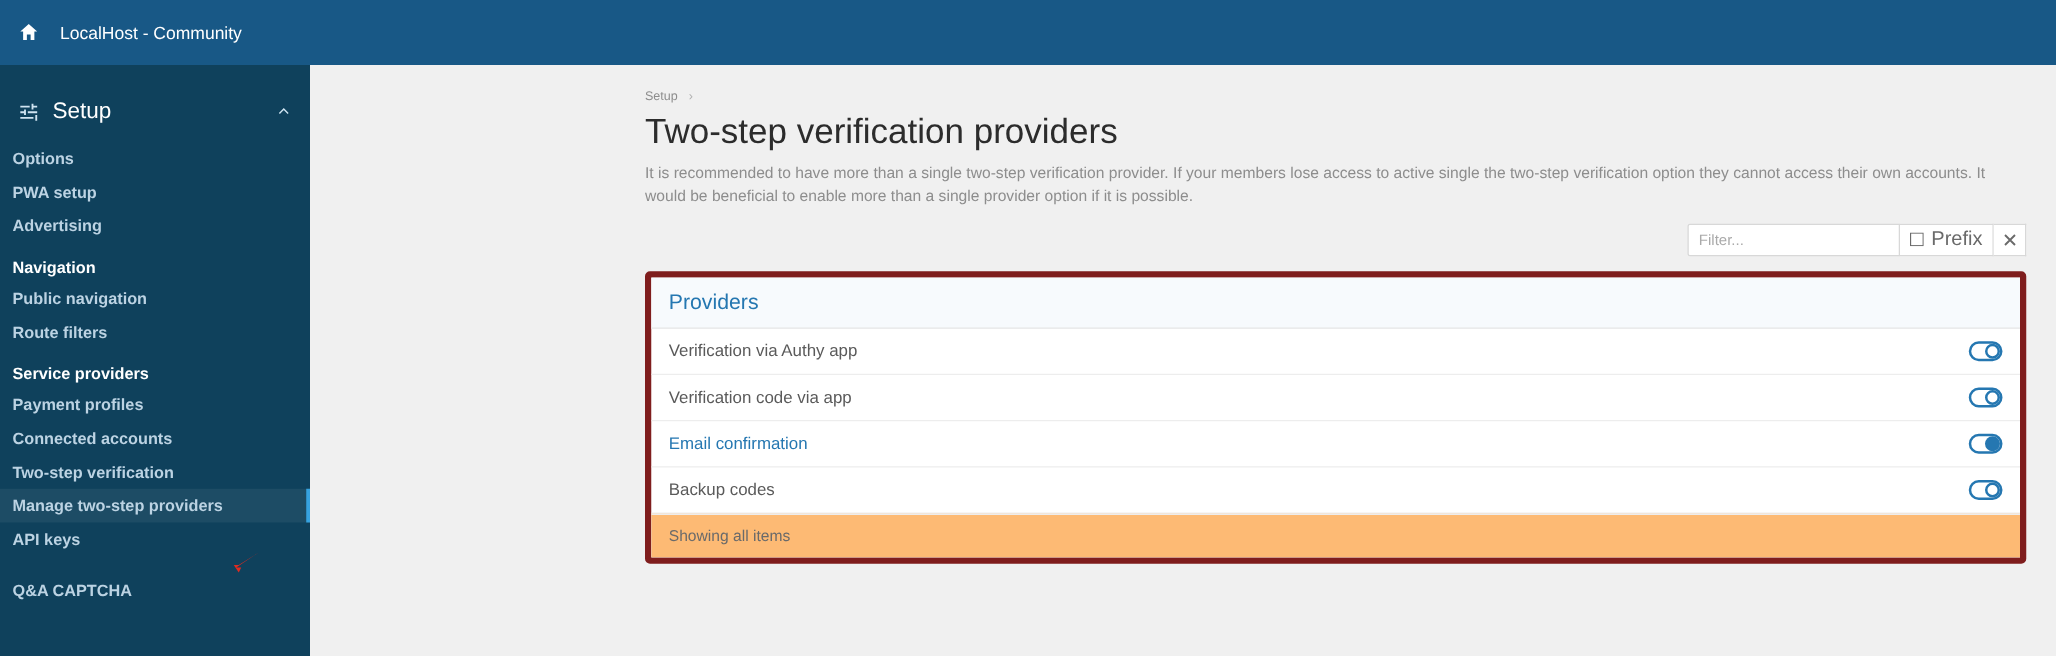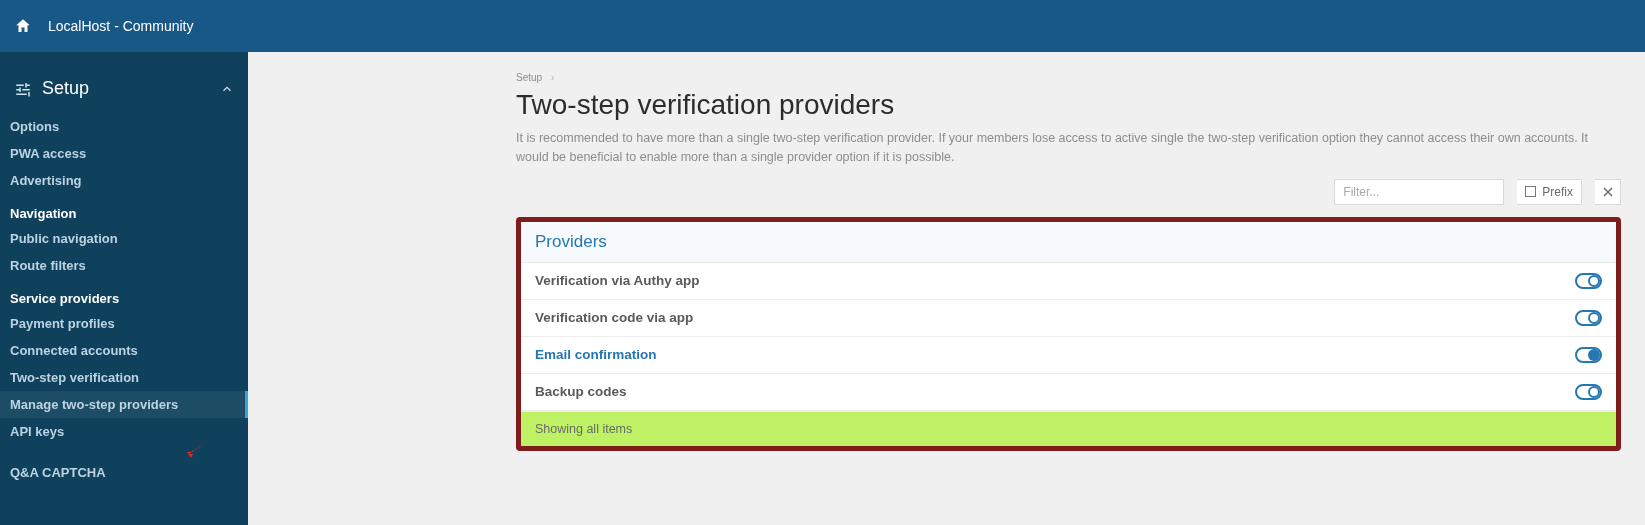--- a/index.html
+++ b/index.html
@@ -25,33 +25,33 @@
   .arrow { position:absolute; pointer-events:none; }
   .arrow.sidebar-arrow { left: 185px; top: 388px; }
 
   .main { flex:1; background:#f0f0f0; padding: 20px 24px 20px 268px; position: relative; }
 
   .breadcrumb { color:#8d8d8d; font-size:10px; margin-bottom: 6px; }
   .breadcrumb .sep { margin: 0 6px; color:#b0b0b0; }
   .page-title { color:#2c2c2c; font-size:28px; font-weight:normal; margin-bottom: 8px; }
   .page-desc { color:#8d8d8d; font-size:12.5px; line-height:1.5; max-width: 100%; }
 
-  .filter-row { display:flex; justify-content:flex-end; align-items:flex-start; margin-top: 12px; gap: 13px; }
+  .filter-row { display:flex; justify-content:flex-end; align-items:flex-start; margin-top: 12px; gap: 0; }
   .filter-input { width:170px; height:26px; border:1px solid #d8d8d8; background:#fff; padding:3px 8px; font-size:12px; color:#555; border-radius:2px 0 0 2px; outline:none; }
   .filter-input::placeholder { color:#aaa; }
-  .prefix-btn { height:26px; display:flex; align-items:center; gap:6px; border:1px solid #d8d8d8; border-left:none; background:#fff; padding:0 8px; color:#6a6a6a; cursor:pointer; font-size:12px; }
+  .prefix-btn { height:26px; display:flex; align-items:center; gap:6px; border:1px solid #d8d8d8; border-left:none; background:#fff; padding:0 8px; color:#6a6a6a; cursor:pointer; font-size:16px; }
   .close-btn { height:26px; width:26px; display:flex; align-items:center; justify-content:center; border:1px solid #d8d8d8; border-left:none; background:#fff; color:#6a6a6a; cursor:pointer; }
 
   .panel { margin-top:12px; border:5px solid #7f1d1d; border-radius:4px; background:#fff; overflow:hidden; }
   .panel-heading { background:#f7fafd; color:#2577b1; font-size:17px; padding:10px 14px; border-bottom:1px solid #e6e6e6; }
   .row { display:flex; align-items:center; justify-content:space-between; padding:10px 14px; border-bottom:1px solid #ededed; }
   .row:last-of-type { border-bottom:none; }
-  .row .label { color:#5a5a5a; font-weight:bold; font-size:13.5px; }
+  .row .label { color:#5a5a5a; font-weight:normal; font-size:13.5px; }
   .row.active .label { color:#2577b1; }
-  .panel-footer { background:#bef264; color:#6a6a6a; font-size:12.5px; padding:10px 14px; border-top:1px solid #ededed; }
+  .panel-footer { background:#fdba74; color:#6a6a6a; font-size:12.5px; padding:10px 14px; border-top:1px solid #ededed; }
 
   .toggle-outline { width:27px; height:16px; border:2px solid #2577b1; border-radius:10px; position:relative; background:#fff; cursor:pointer; display:flex; align-items:center; justify-content:flex-end; }
   .toggle-outline::after { content:""; width:12px; height:12px; border-radius:50%; border:2px solid #2577b1; background:#fff; box-sizing:border-box; }
 
   .toggle-filled { width:27px; height:16px; border:2px solid #2577b1; border-radius:10px; position:relative; background:#fff; cursor:pointer; display:flex; align-items:center; justify-content:flex-end; }
   .toggle-filled::after { content:""; width:12px; height:12px; border-radius:50%; background:#2577b1; }
 
   svg { display:block; }
 </style>
 </head>
@@ -78,21 +78,21 @@
         <span class="section-title">Setup</span>
       </div>
       <span class="chevron-icon">
         <svg width="14" height="14" viewBox="0 0 24 24" stroke-width="2">
             <path d="M6 15l6-6 6 6"></path>
           </svg>
       </span>
     </div>
 
     <a class="nav-item">Options</a>
-    <a class="nav-item">PWA access</a>
+    <a class="nav-item">PWA setup</a>
     <a class="nav-item">Advertising</a>
 
     <div class="nav-group-label">Navigation</div>
     <a class="nav-item">Public navigation</a>
     <a class="nav-item">Route filters</a>
 
     <div class="nav-group-label">Service providers</div>
     <a class="nav-item">Payment profiles</a>
     <a class="nav-item">Connected accounts</a>
     <a class="nav-item">Two-step verification</a>

